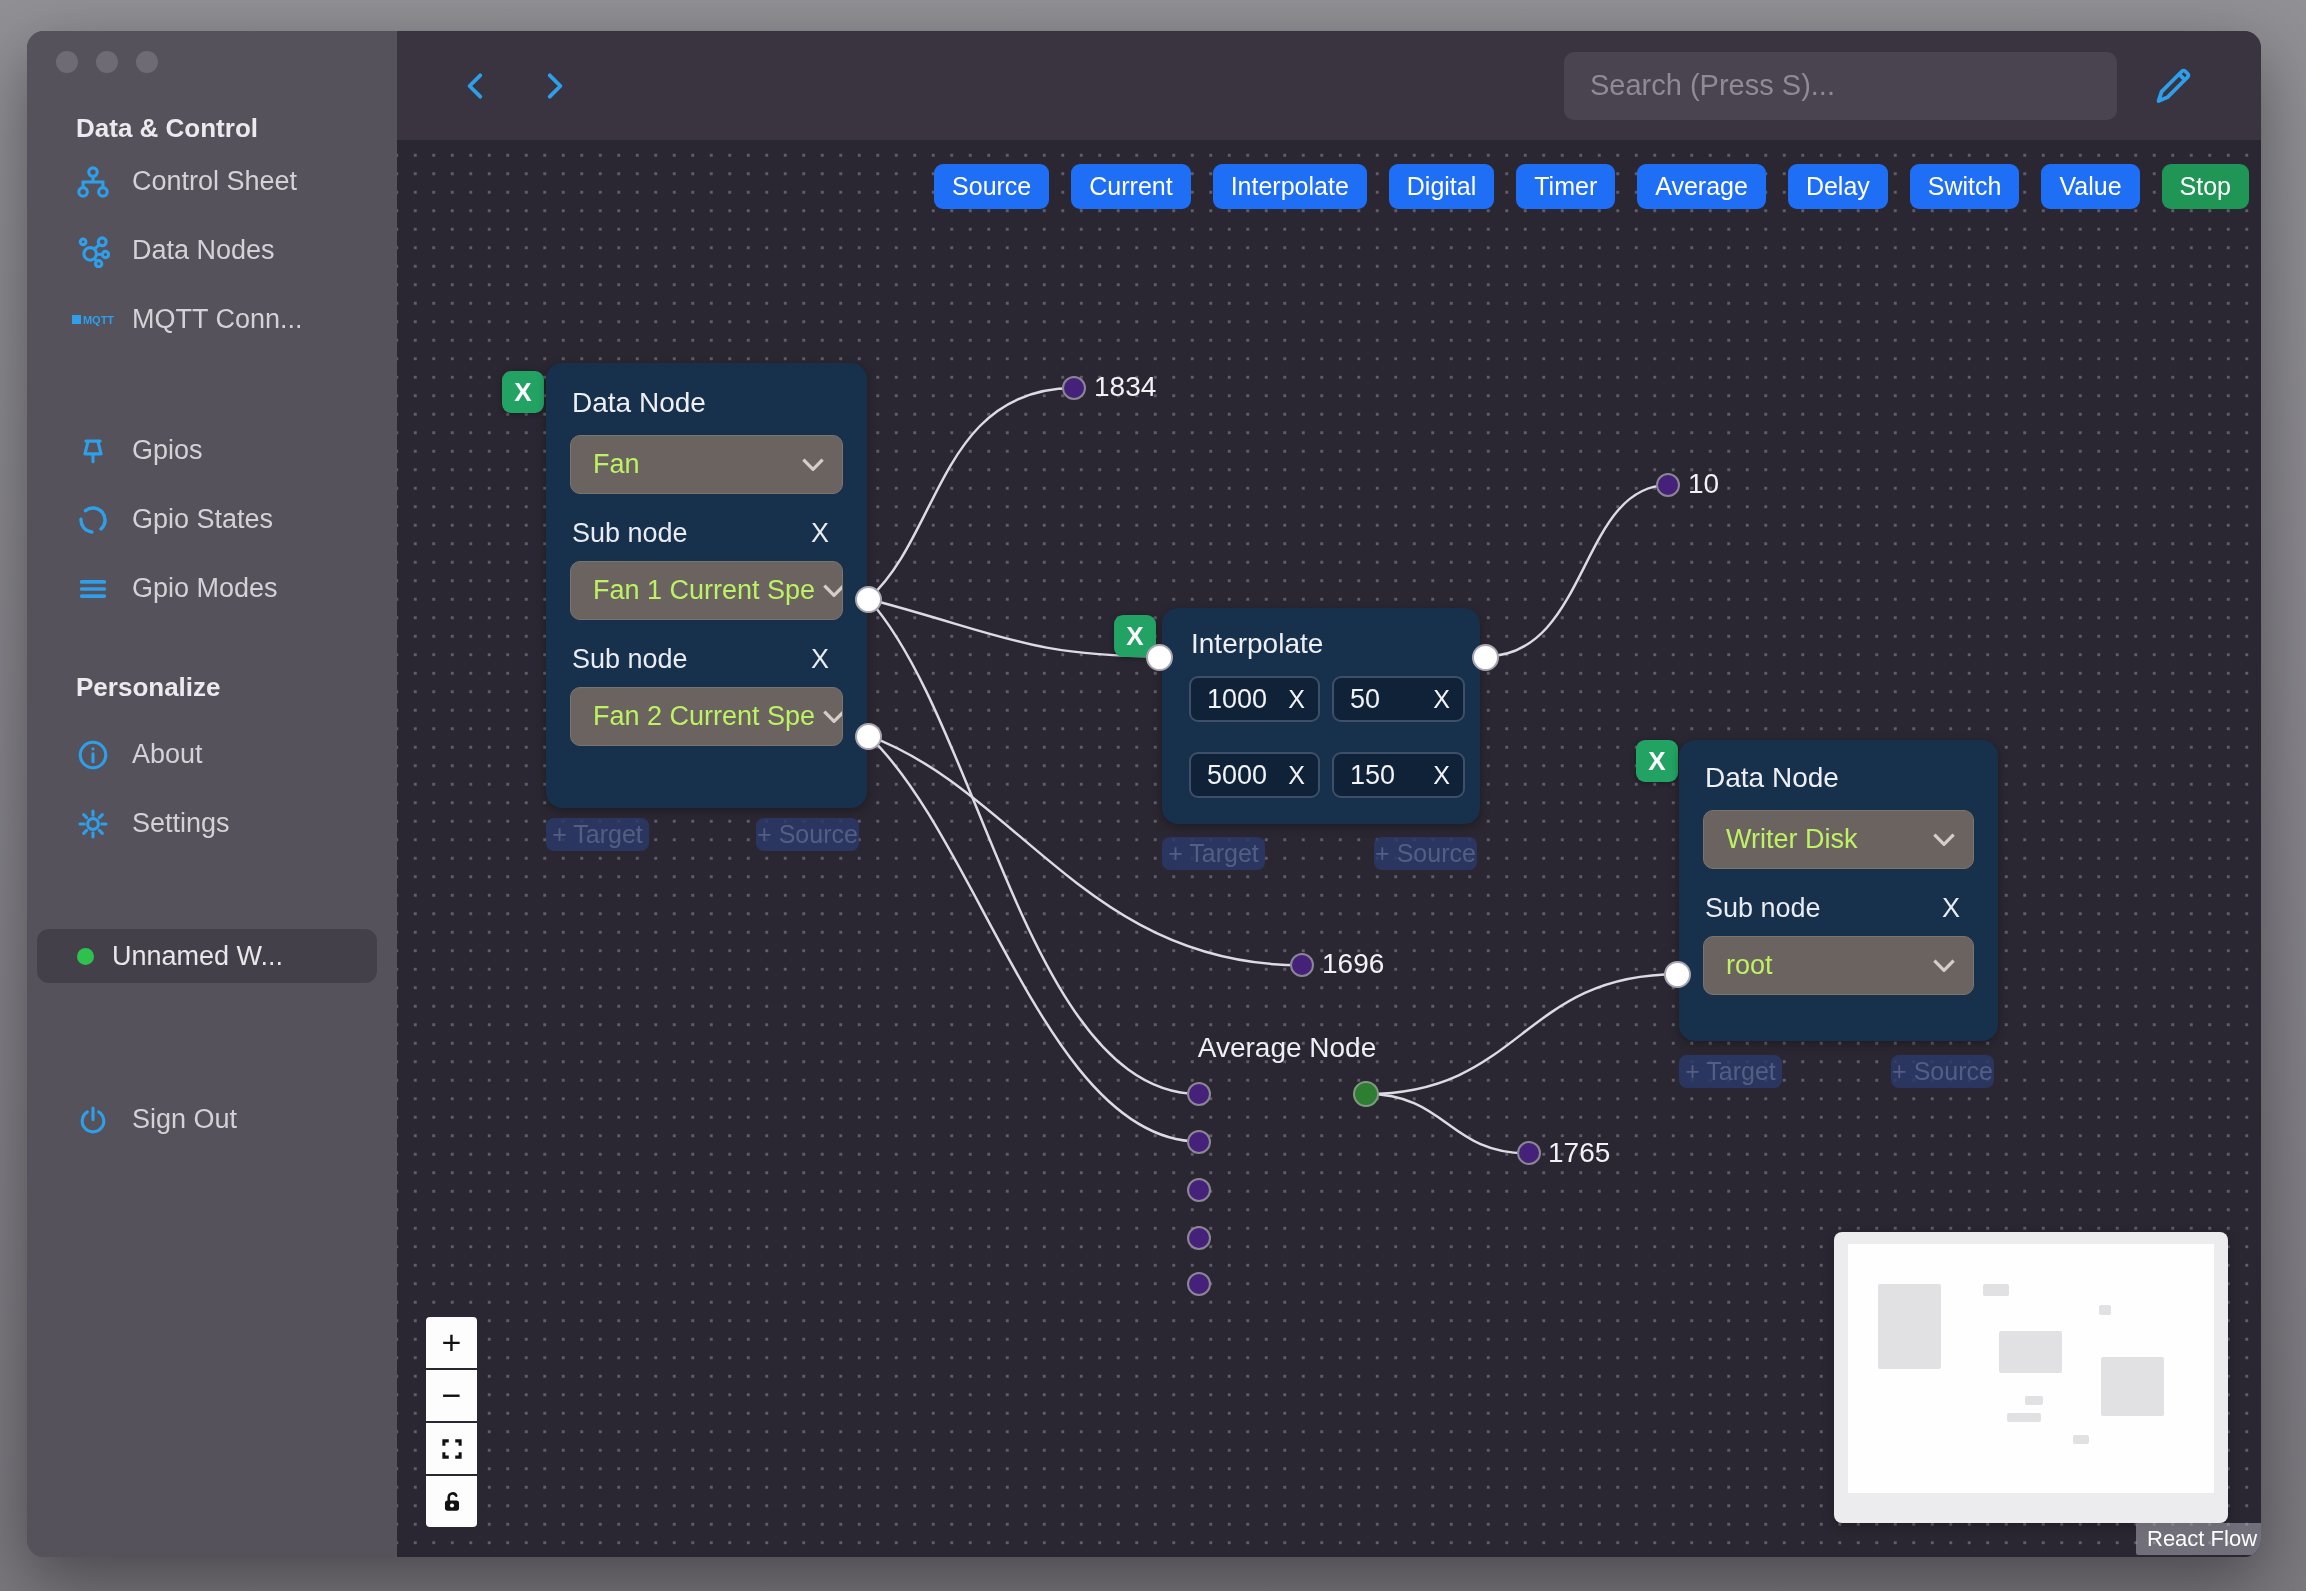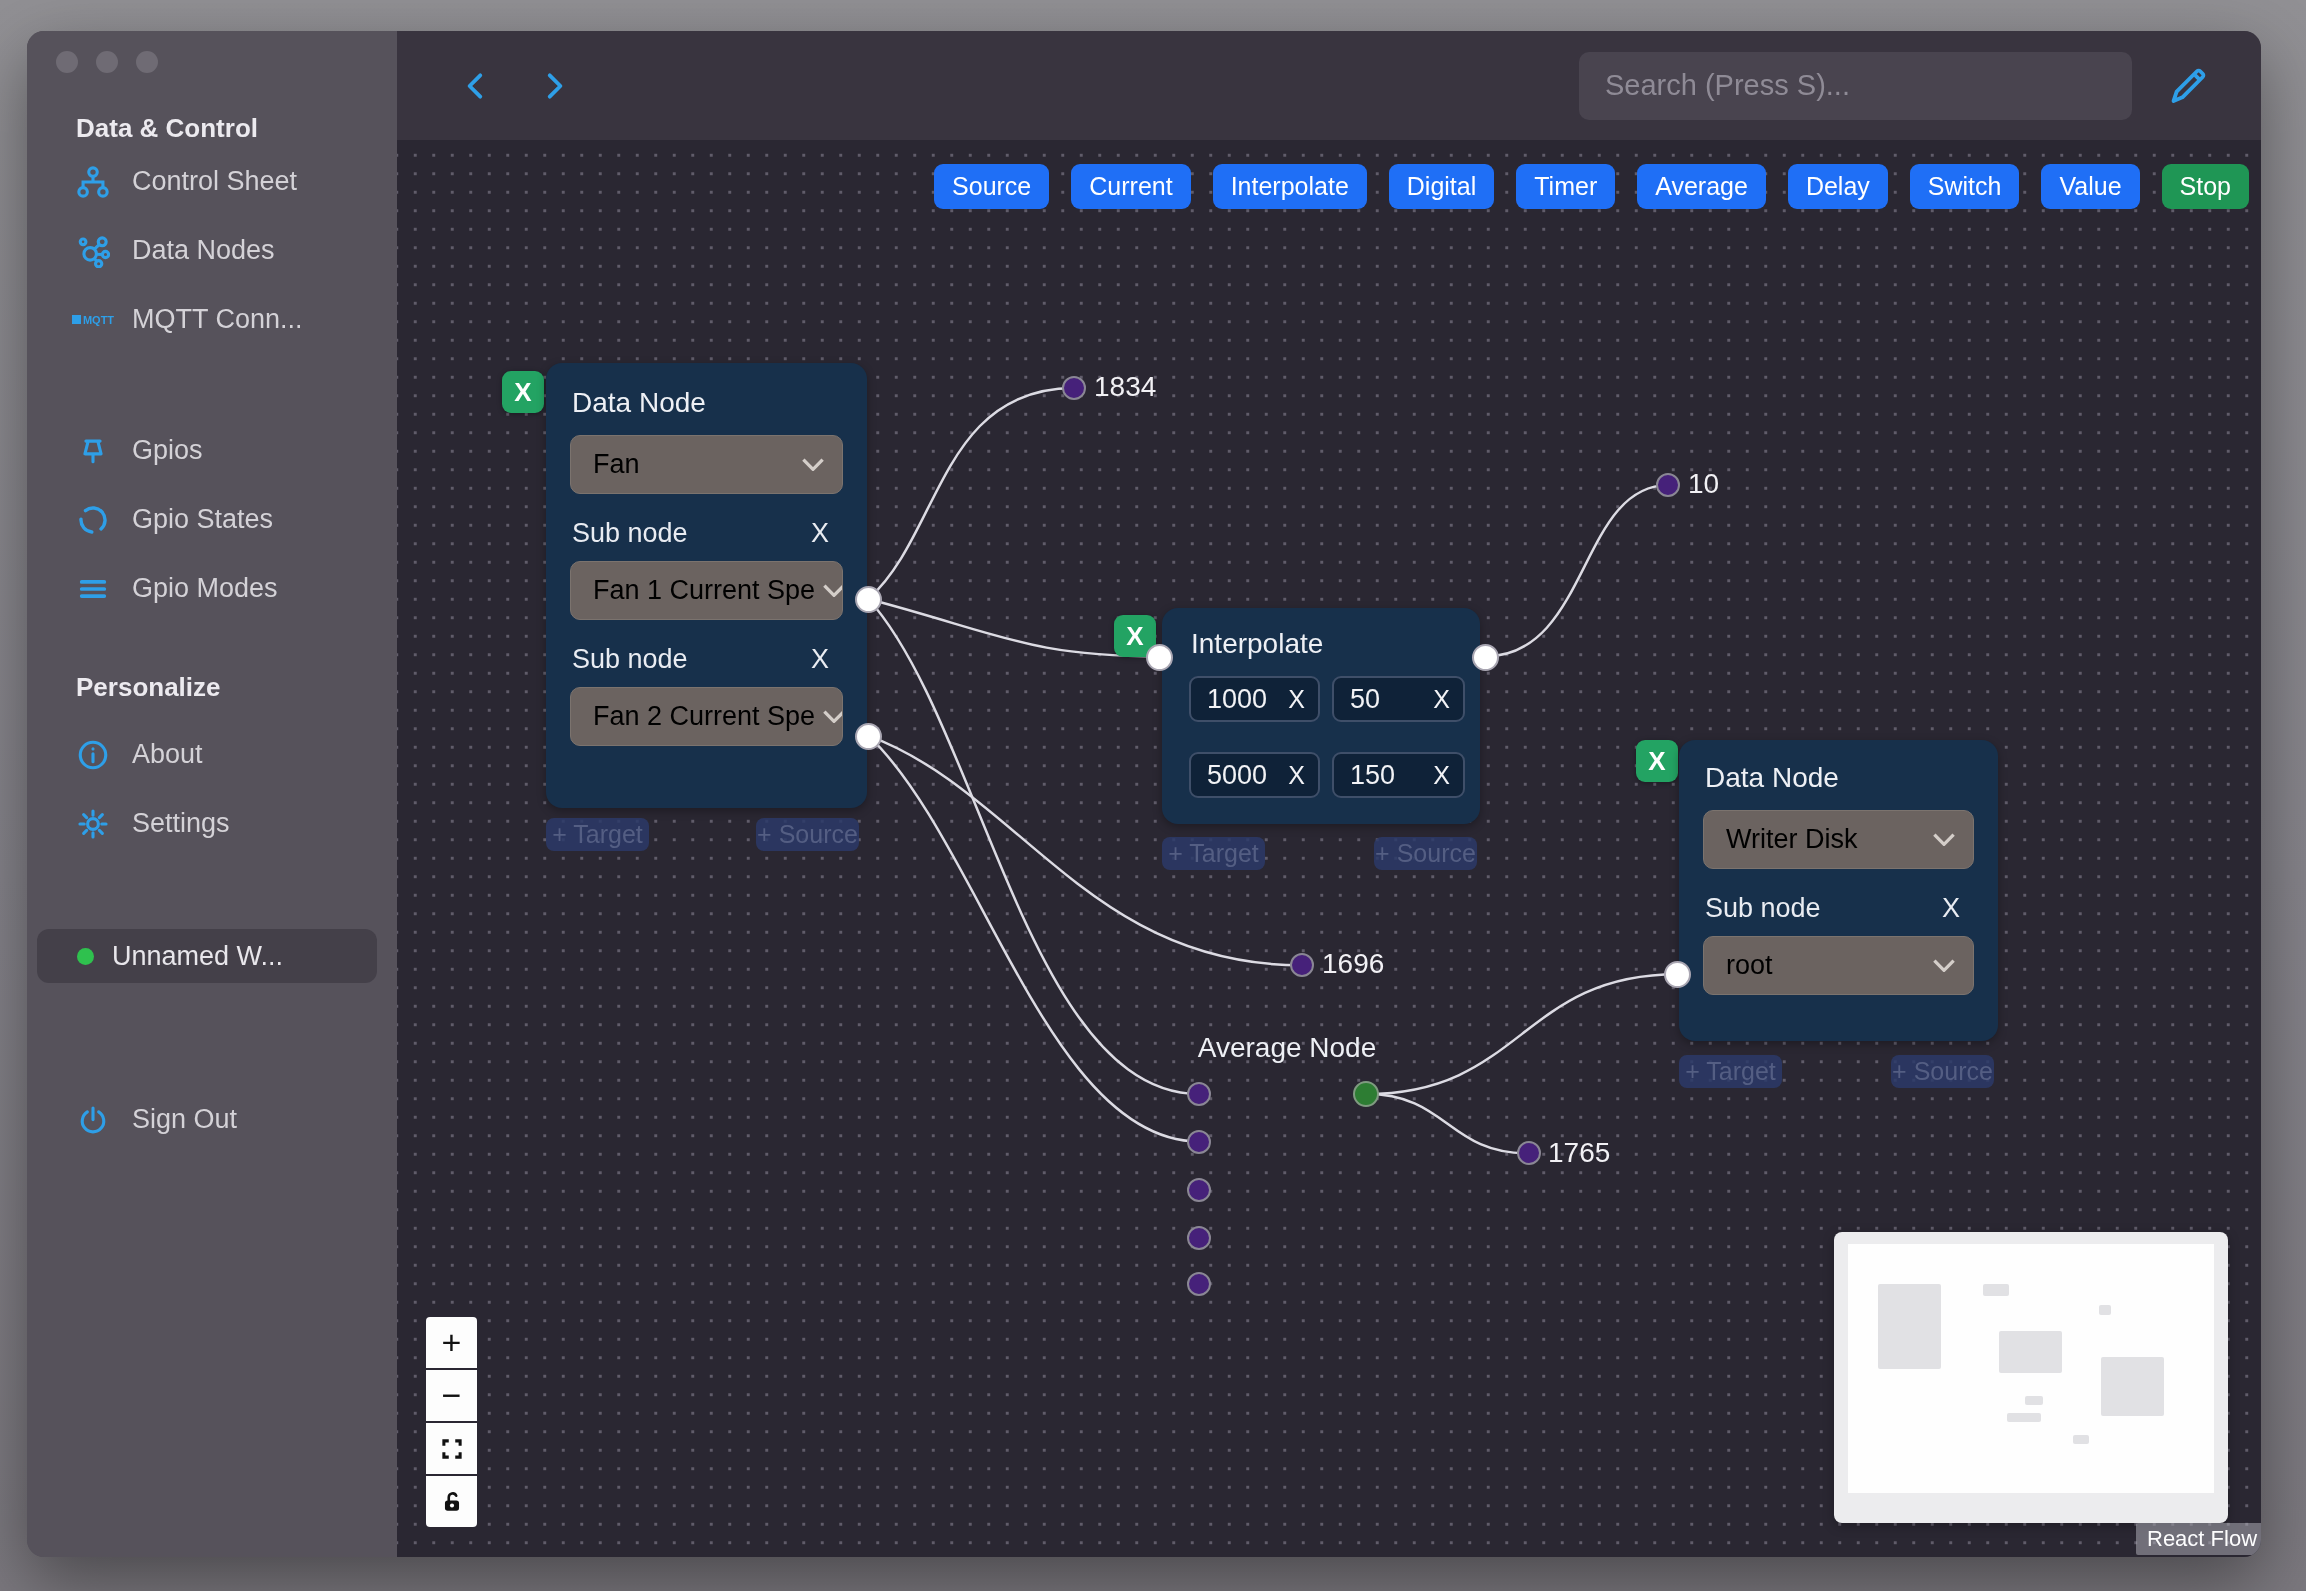--- a/index.html
+++ b/index.html
@@ -32,21 +32,21 @@
   .side-selected {
     position:absolute; left:10px; top:898px; width:340px; height:54px;
     background:rgba(28,24,34,.30); border-radius:12px;
     display:flex; align-items:center; gap:18px; padding-left:40px;
     color:#e8e6eb; font-size:27px; cursor:pointer; white-space:nowrap;
   }
   .status-dot { width:17px; height:17px; border-radius:50%; background:#2fc14e; flex:none; }
   
   .topbar {
     position:absolute; left:370px; top:0; width:1864px; height:109px;
-    background:#39343f; display:flex; align-items:center; padding:0 51px 0 63px;
+    background:#39343f; display:flex; align-items:center; padding:0 66px 0 63px;
   }
   .navchev { width:32px; height:32px; cursor:pointer; }
   .navchev + .navchev { margin-left:46px; }
   .topbar-spacer { flex:1; }
   .search {
     width:553px; height:68px; background:#49444f; border:none; outline:none;
     border-radius:10px; padding:0 26px; font-size:29px; color:#cac7d0;
     font-family:"Liberation Sans", sans-serif;
   }
   .search::placeholder { color:#8f8b96; }
@@ -70,21 +70,21 @@
   .tbtn.green { background:#1f9655; }
   
   .node {
     position:absolute; background:#17304b; border-radius:16px;
     box-shadow:0 3px 10px rgba(0,0,0,.30);
   }
   .node-title { font-size:28px; color:#eef0f5; font-weight:500; }
   .sel {
     height:59px; background:#6b6360; border:1px solid #7b736e; border-radius:10px;
     display:flex; align-items:center; justify-content:space-between;
-    padding:0 18px 0 22px; color:#000000; font-size:27px; cursor:pointer;
+    padding:0 18px 0 22px; color:#bef264; font-size:27px; cursor:pointer;
     overflow:hidden; white-space:nowrap;
   }
   .sel .chev { flex:none; margin-left:8px; }
   .subrow {
     display:flex; justify-content:space-between; align-items:center;
     color:#e9ecf2; font-size:27px; margin:24px 4px 12px 2px;
   }
   .subrow .xbtn { cursor:pointer; padding-right:10px; }
   .igrid { display:grid; grid-template-columns:131px 133px; column-gap:12px; row-gap:30px; margin-left:11px; }
   .ibox {

